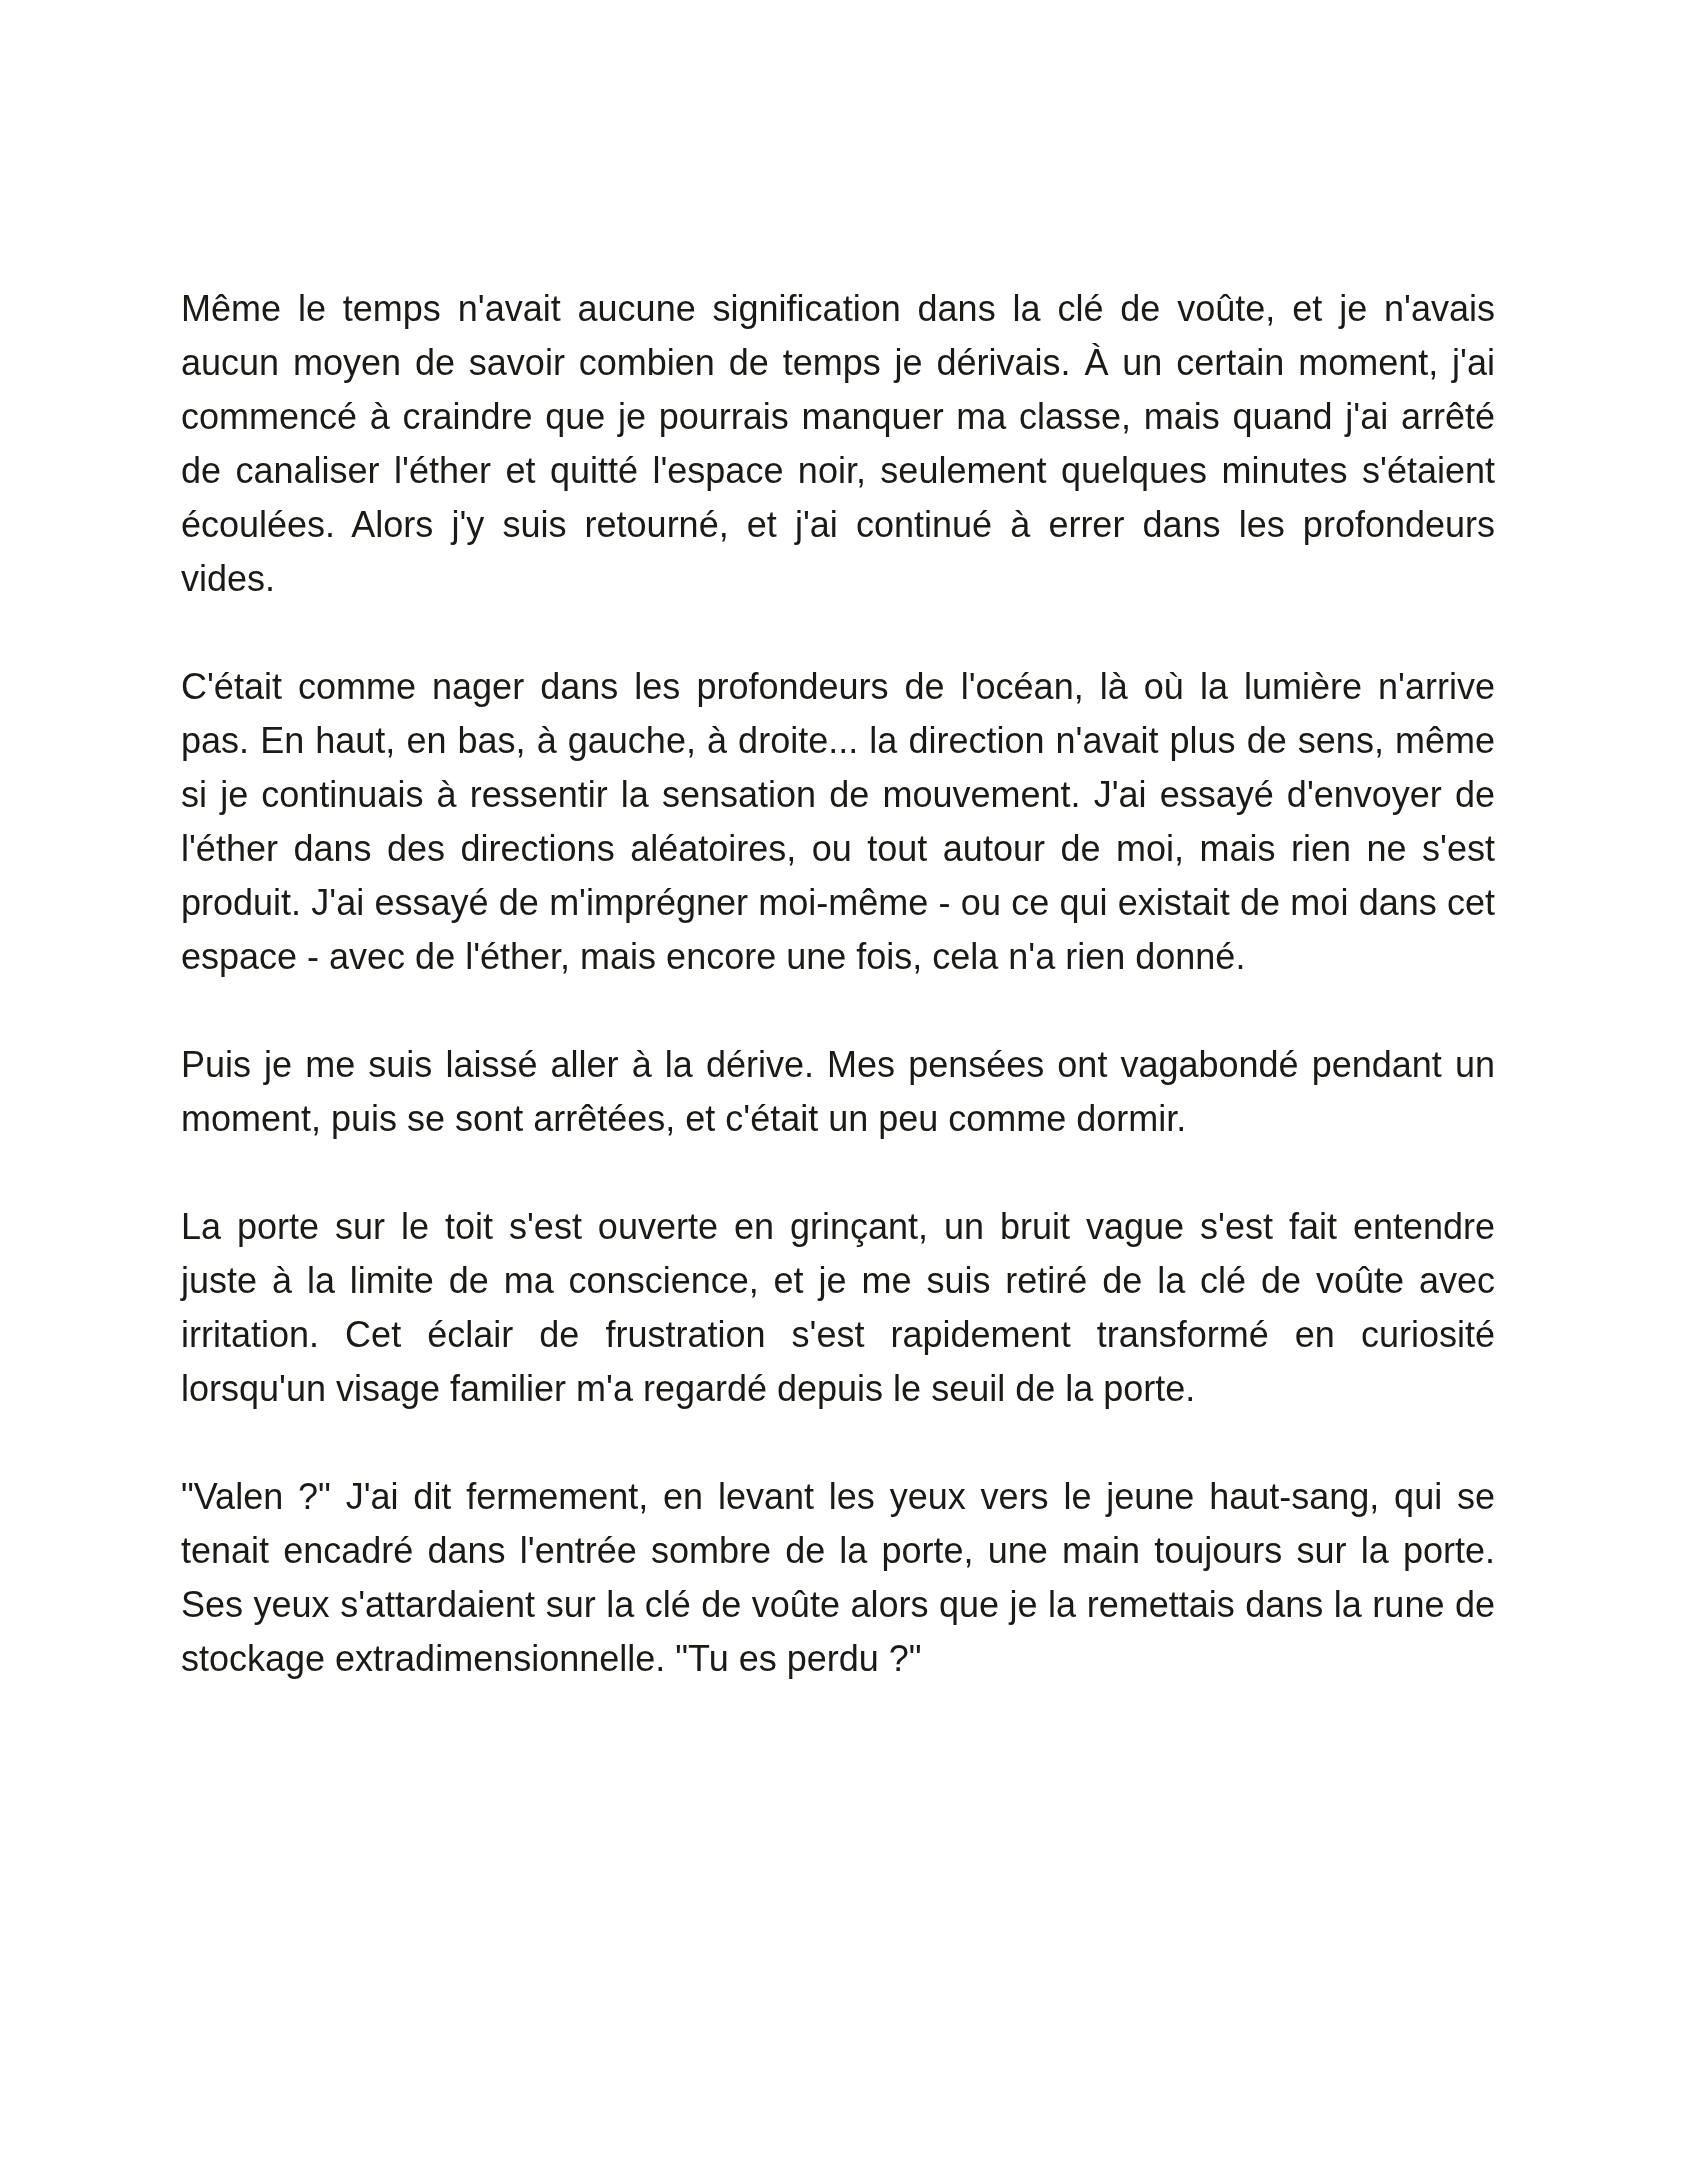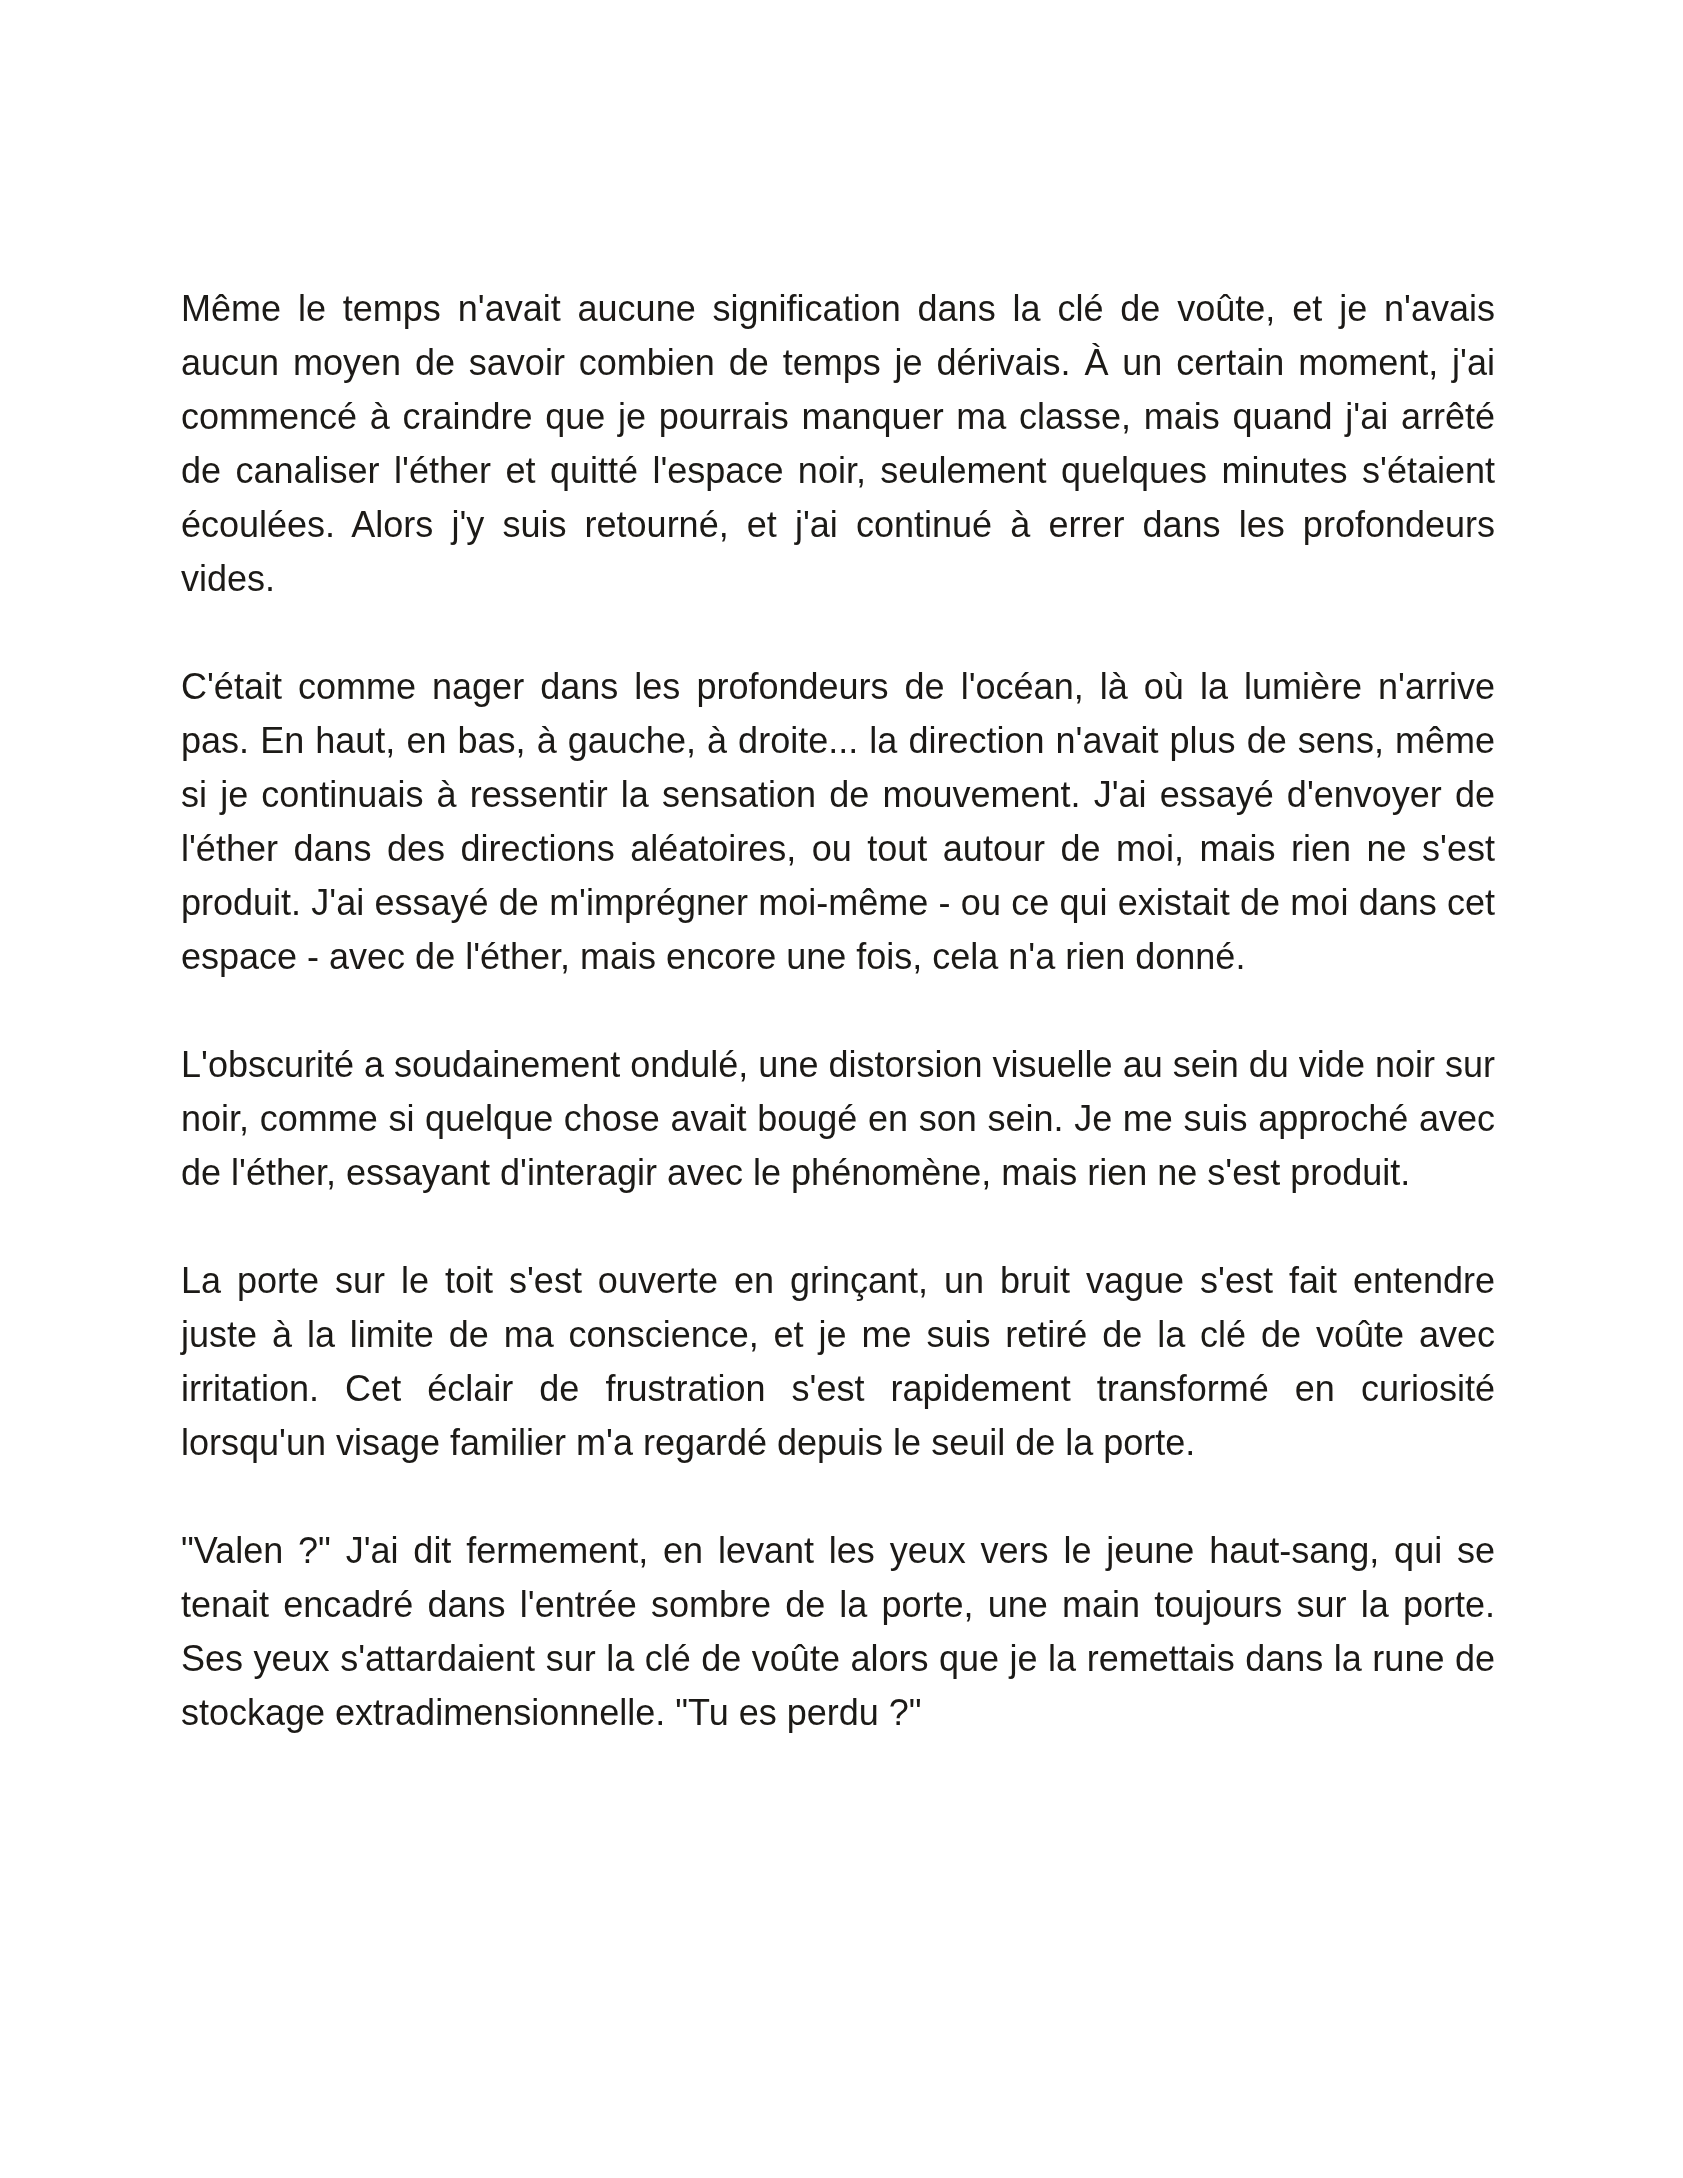--- a/index.html
+++ b/index.html
@@ -34,17 +34,17 @@
     .para:last-child {
       margin-bottom: 0;
     }
   </style>
 </head>
 <body>
 
 <div class="page">
   <p class="para">Même le temps n'avait aucune signification dans la clé de voûte, et je n'avais aucun moyen de savoir combien de temps je dérivais. À un certain moment, j'ai commencé à craindre que je pourrais manquer ma classe, mais quand j'ai arrêté de canaliser l'éther et quitté l'espace noir, seulement quelques minutes s'étaient écoulées. Alors j'y suis retourné, et j'ai continué à errer dans les profondeurs vides.</p>
   <p class="para">C'était comme nager dans les profondeurs de l'océan, là où la lumière n'arrive pas. En haut, en bas, à gauche, à droite... la direction n'avait plus de sens, même si je continuais à ressentir la sensation de mouvement. J'ai essayé d'envoyer de l'éther dans des directions aléatoires, ou tout autour de moi, mais rien ne s'est produit. J'ai essayé de m'imprégner moi-même - ou ce qui existait de moi dans cet espace - avec de l'éther, mais encore une fois, cela n'a rien donné.</p>
-  <p class="para">L'obscurité a soudainement ondulé, une distorsion visuelle au sein du vide noir sur noir, comme si quelque chose avait bougé en son sein. Je me suis approché avec de l'éther, essayant d'interagir avec le phénomène, mais rien ne s'est produit.</p>
+  <p class="para">Puis je me suis laissé aller à la dérive. Mes pensées ont vagabondé pendant un moment, puis se sont arrêtées, et c'était un peu comme dormir.</p>
   <p class="para">La porte sur le toit s'est ouverte en grinçant, un bruit vague s'est fait entendre juste à la limite de ma conscience, et je me suis retiré de la clé de voûte avec irritation. Cet éclair de frustration s'est rapidement transformé en curiosité lorsqu'un visage familier m'a regardé depuis le seuil de la porte.</p>
   <p class="para">"Valen ?" J'ai dit fermement, en levant les yeux vers le jeune haut-sang, qui se tenait encadré dans l'entrée sombre de la porte, une main toujours sur la porte. Ses yeux s'attardaient sur la clé de voûte alors que je la remettais dans la rune de stockage extradimensionnelle. "Tu es perdu ?"</p>
 </div>
 
 
 </body></html>

